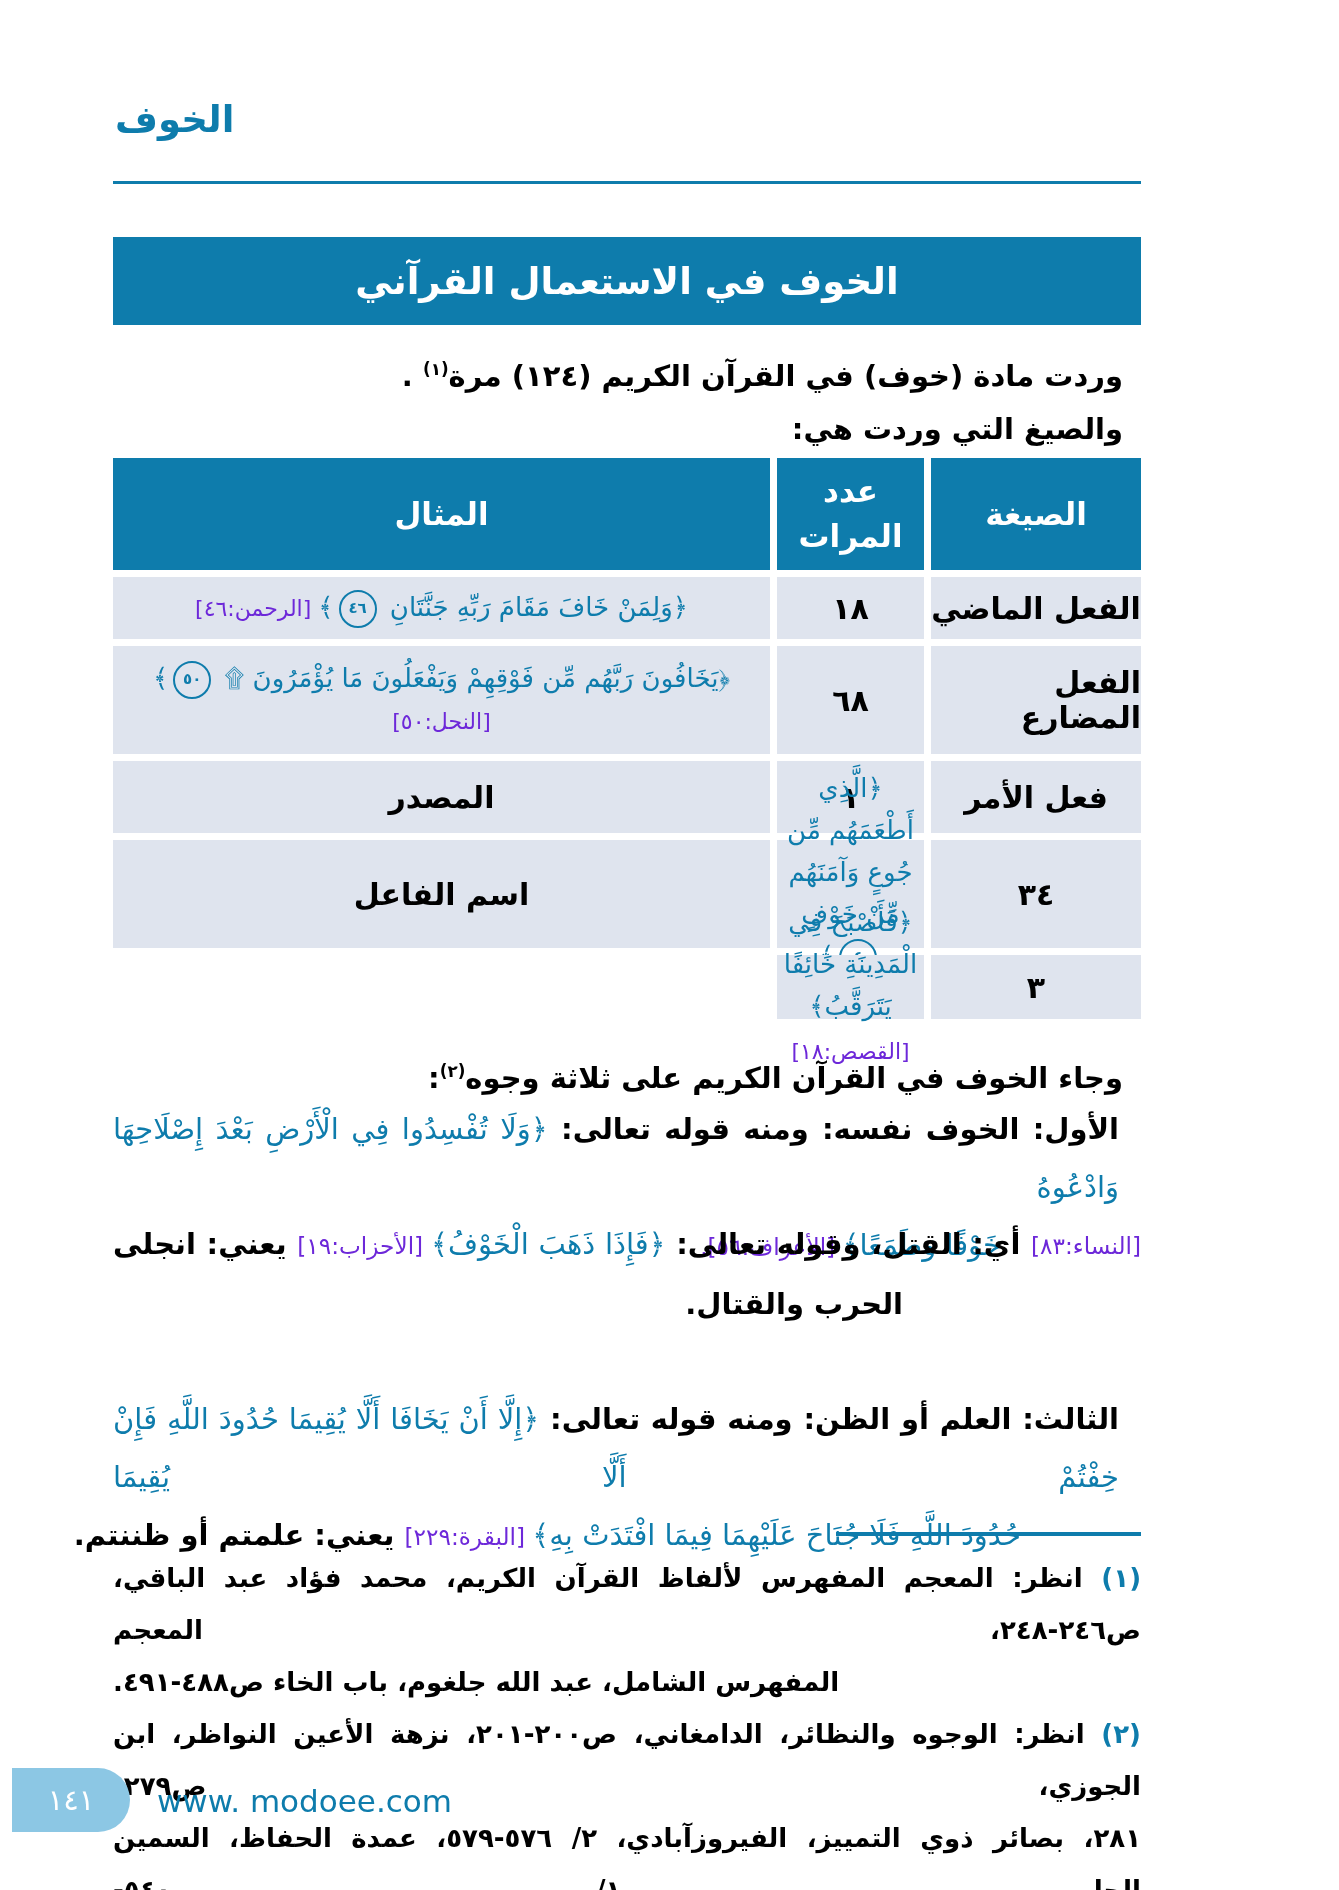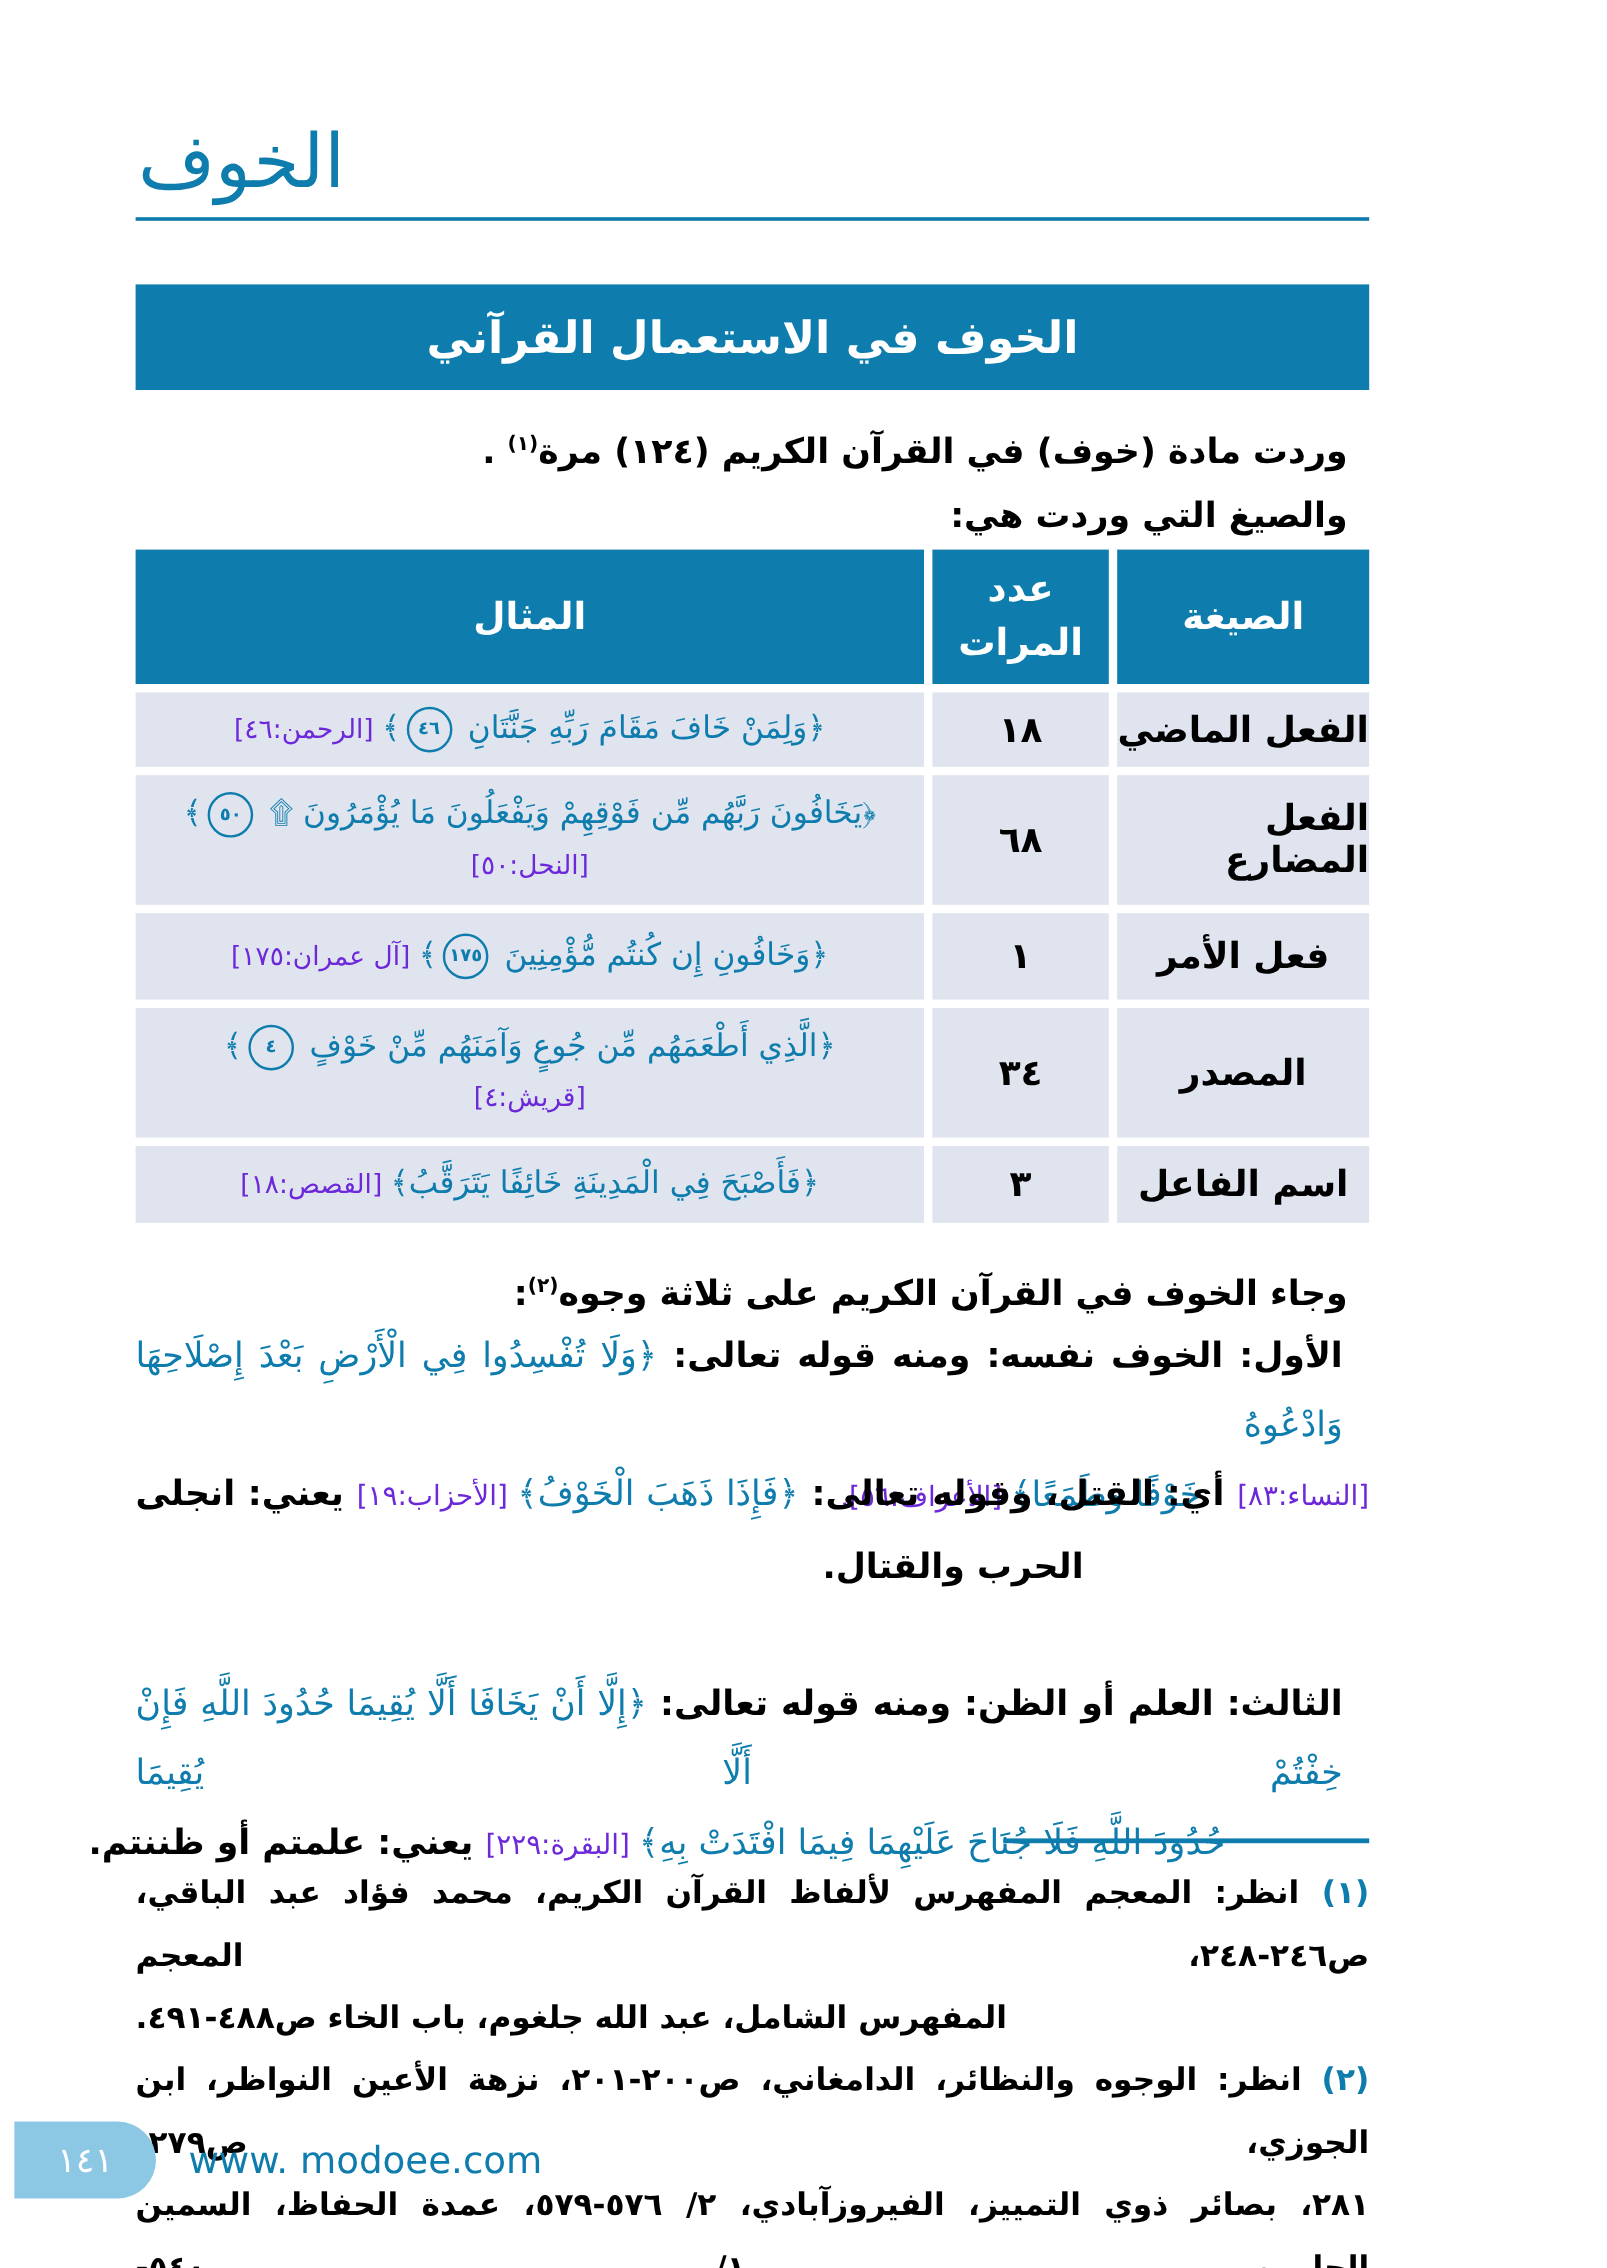--- a/index.html
+++ b/index.html
@@ -10,21 +10,21 @@
   }
   html,body{margin:0;padding:0;background:#888;}
   .page{
     position:relative;width:1339px;height:1890px;background:#ffffff;
     margin:0 auto;overflow:hidden;direction:rtl;
     font-family:"DejaVu Sans", sans-serif;color:#000;
   }
   .abs{position:absolute;left:113px;width:1028px;}
 
   
-  #running-head{position:absolute;left:115px;top:98px;font-size:62px;font-weight:400;color:var(--primary);line-height:1.2;}
+  #running-head{position:absolute;left:115px;top:98px;font-size:37px;font-weight:700;color:var(--primary);line-height:1.2;}
   #head-rule{position:absolute;left:113px;top:181px;width:1028px;height:3px;background:var(--primary);}
 
   
   #title-bar{top:237px;height:88px;background:var(--primary);display:flex;align-items:center;justify-content:center;}
   #title-bar .t{color:#fff;font-size:37px;font-weight:700;}
 
   
   .tline{font-size:29px;line-height:58px;white-space:nowrap;}
   .jl{text-align:justify;text-align-last:justify;white-space:normal;}
   .seg-b{font-weight:700;color:#000;}
@@ -106,23 +106,20 @@
         <div class="aline" style="text-align: center;"><span class="seg-q">﴿وَلِمَنْ خَافَ مَقَامَ رَبِّهِ جَنَّتَانِ </span><span class="seg-qn">٤٦</span><span class="seg-q">﴾</span><span class="seg-r"> [الرحمن:٤٦]</span></div>
       </div>
       <div class="tdc form-cell">الفعل المضارع</div>
       <div class="tdc count-cell">٦٨</div>
       <div class="tdc example-cell">
         <div class="aline" style="text-align: center;"><span class="seg-q">﴿يَخَافُونَ رَبَّهُم مِّن فَوْقِهِمْ وَيَفْعَلُونَ مَا يُؤْمَرُونَ ۩ </span><span class="seg-qn">٥٠</span><span class="seg-q">﴾</span></div>
         <div class="aline" style="text-align: center;"><span class="seg-r">[النحل:٥٠]</span></div>
       </div>
       <div class="tdc form-cell">فعل الأمر</div>
       <div class="tdc count-cell">١</div>
-      <div class="tdc example-cell">
-        <div class="aline" style="text-align: center;"><span class="seg-q">﴿وَخَافُونِ إِن كُنتُم مُّؤْمِنِينَ </span><span class="seg-qn">١٧٥</span><span class="seg-q">﴾</span><span class="seg-r"> [آل عمران:١٧٥]</span></div>
-      </div>
       <div class="tdc form-cell">المصدر</div>
       <div class="tdc count-cell">٣٤</div>
       <div class="tdc example-cell">
         <div class="aline" style="text-align: center;"><span class="seg-q">﴿الَّذِي أَطْعَمَهُم مِّن جُوعٍ وَآمَنَهُم مِّنْ خَوْفٍ </span><span class="seg-qn">٤</span><span class="seg-q">﴾</span></div>
         <div class="aline" style="text-align: center;"><span class="seg-r">[قريش:٤]</span></div>
       </div>
       <div class="tdc form-cell">اسم الفاعل</div>
       <div class="tdc count-cell">٣</div>
       <div class="tdc example-cell">
         <div class="aline" style="text-align: center;"><span class="seg-q">﴿فَأَصْبَحَ فِي الْمَدِينَةِ خَائِفًا يَتَرَقَّبُ﴾</span><span class="seg-r"> [القصص:١٨]</span></div>

